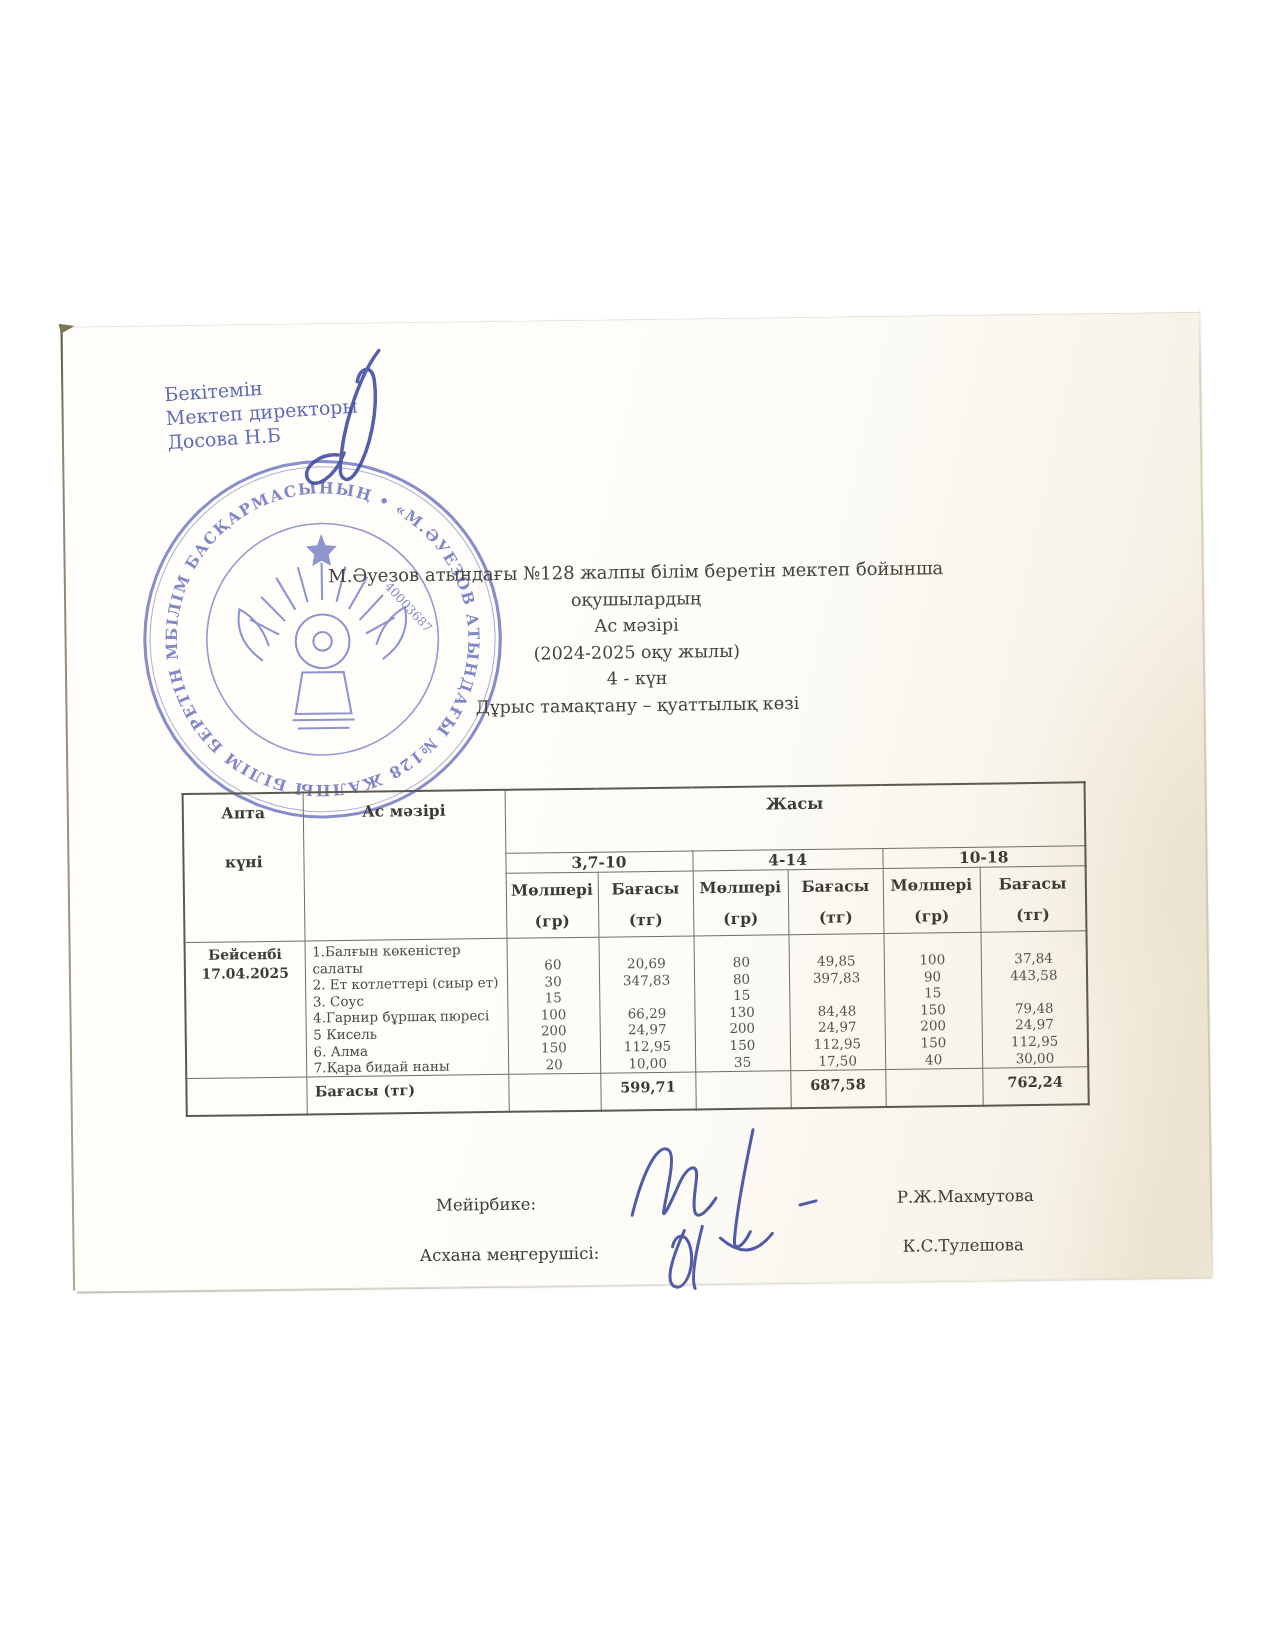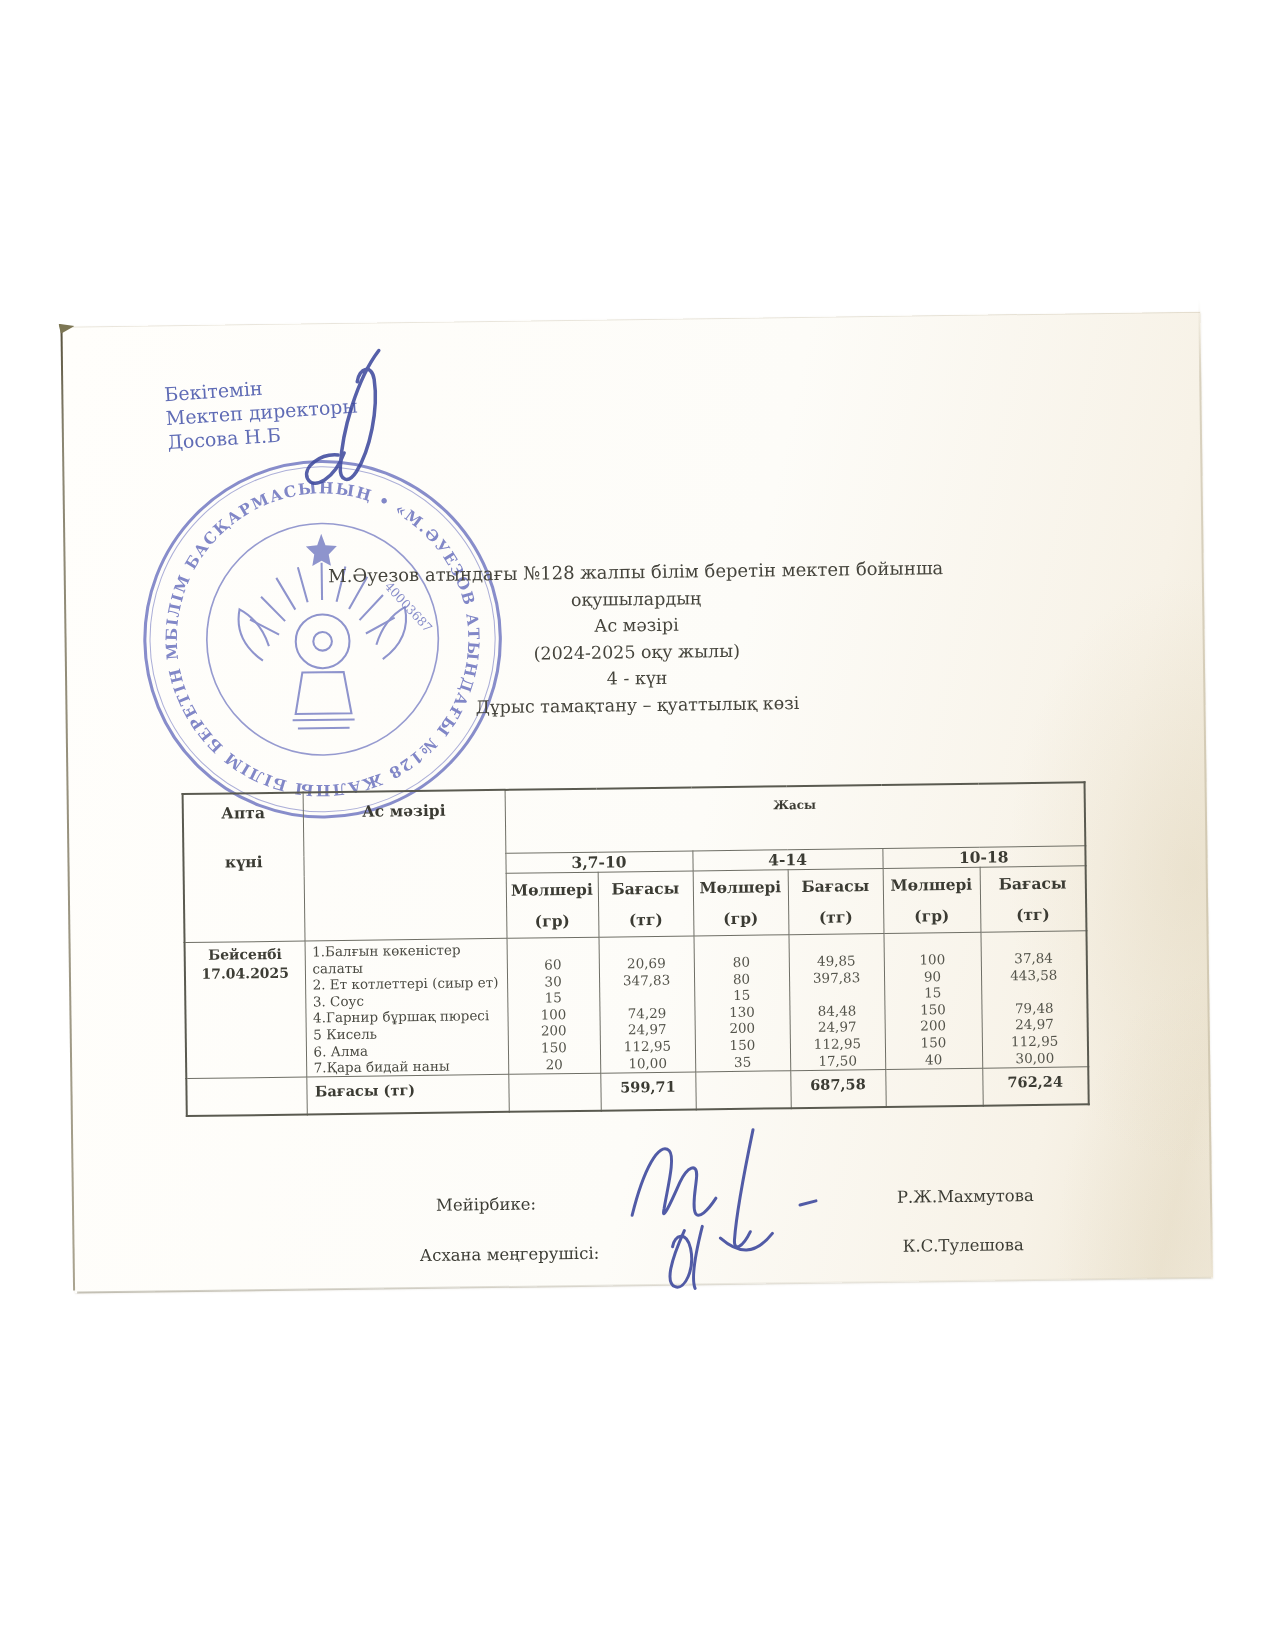--- a/index.html
+++ b/index.html
@@ -137,21 +137,21 @@
         <th rowspan="3">
           <div class="day-head">
             <span class="th-txt">Апта</span>
             <span class="th-txt">күні</span>
           </div>
         </th>
         <th rowspan="3">
           <div class="menu-head"><span class="th-txt">Ас мәзірі</span></div>
         </th>
         <th colspan="6" style="height:62px">
-          <div class="age-head"><span class="th-txt" style="font-size:12px">Жасы</span></div>
+          <div class="age-head"><span class="th-txt" style="font-size:16px">Жасы</span></div>
         </th>
       </tr>
       <tr class="row-ages">
         <th colspan="2" class="group-head">
           <span class="th-txt">3,7-10</span>
         </th>
         <th colspan="2" class="group-head">
           <span class="th-txt">4-14</span>
         </th>
         <th colspan="2" class="group-head">
@@ -224,21 +224,21 @@
                 <div class="num-line">200</div>
                 <div class="num-line">150</div>
                 <div class="num-line">20</div>
               </div>
         </td>
         <td>
           <div class="stack">
                 <div class="num-line">20,69</div>
                 <div class="num-line">347,83</div>
                 <div class="num-line">&nbsp;</div>
-                <div class="num-line">74,29</div>
+                <div class="num-line">66,29</div>
                 <div class="num-line">24,97</div>
                 <div class="num-line">112,95</div>
                 <div class="num-line">10,00</div>
               </div>
         </td>
         <td>
           <div class="stack">
                 <div class="num-line">80</div>
                 <div class="num-line">80</div>
                 <div class="num-line">15</div>

